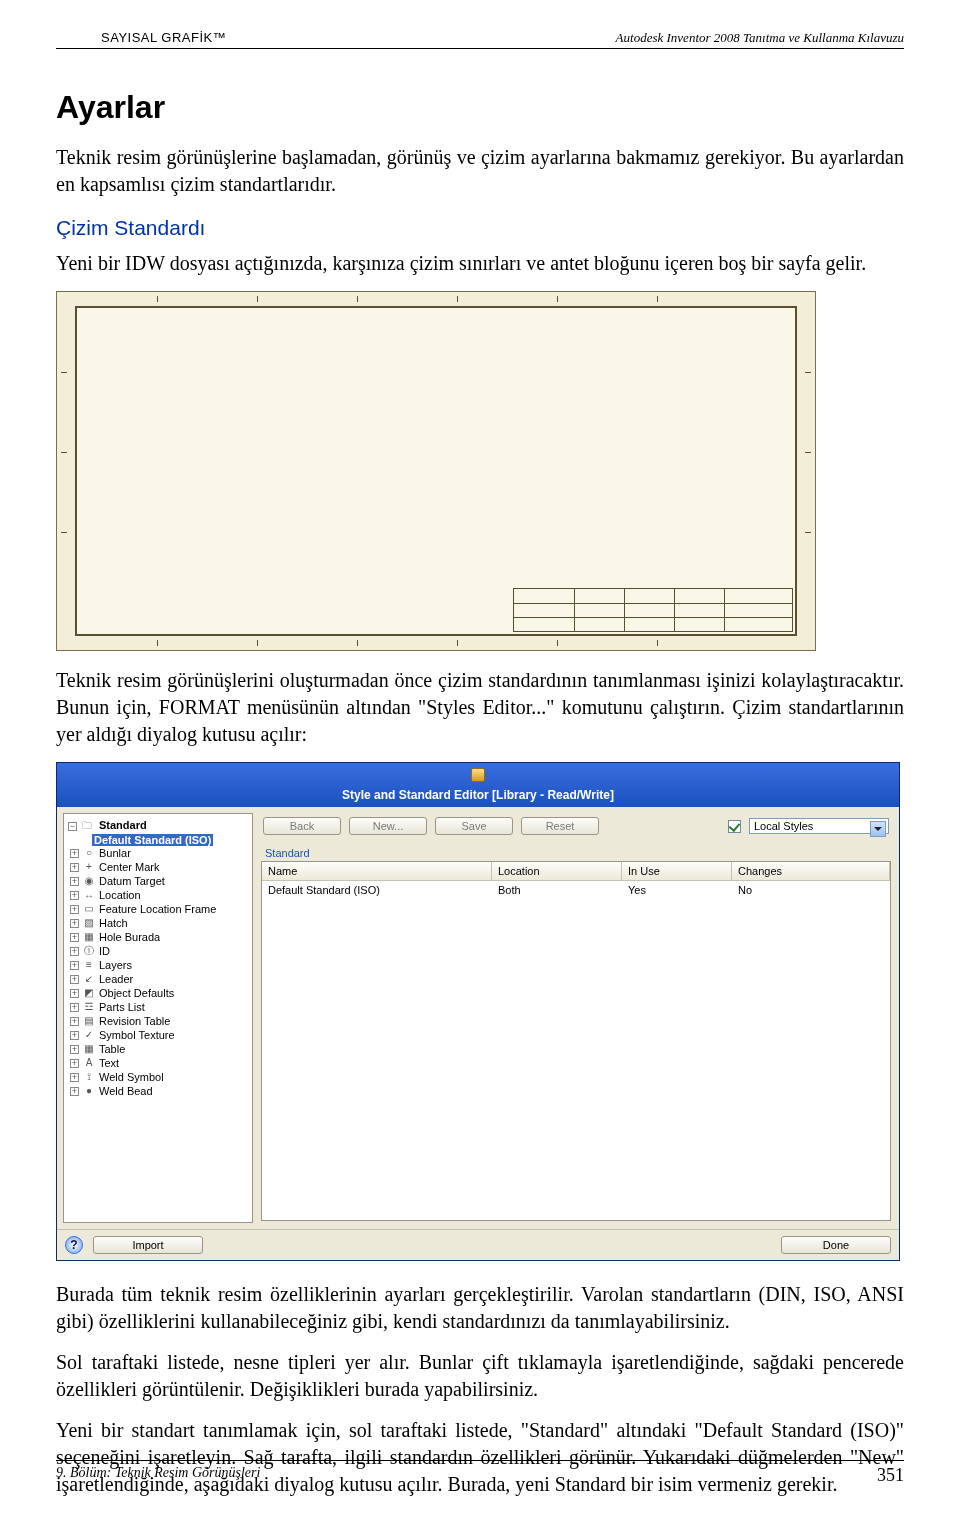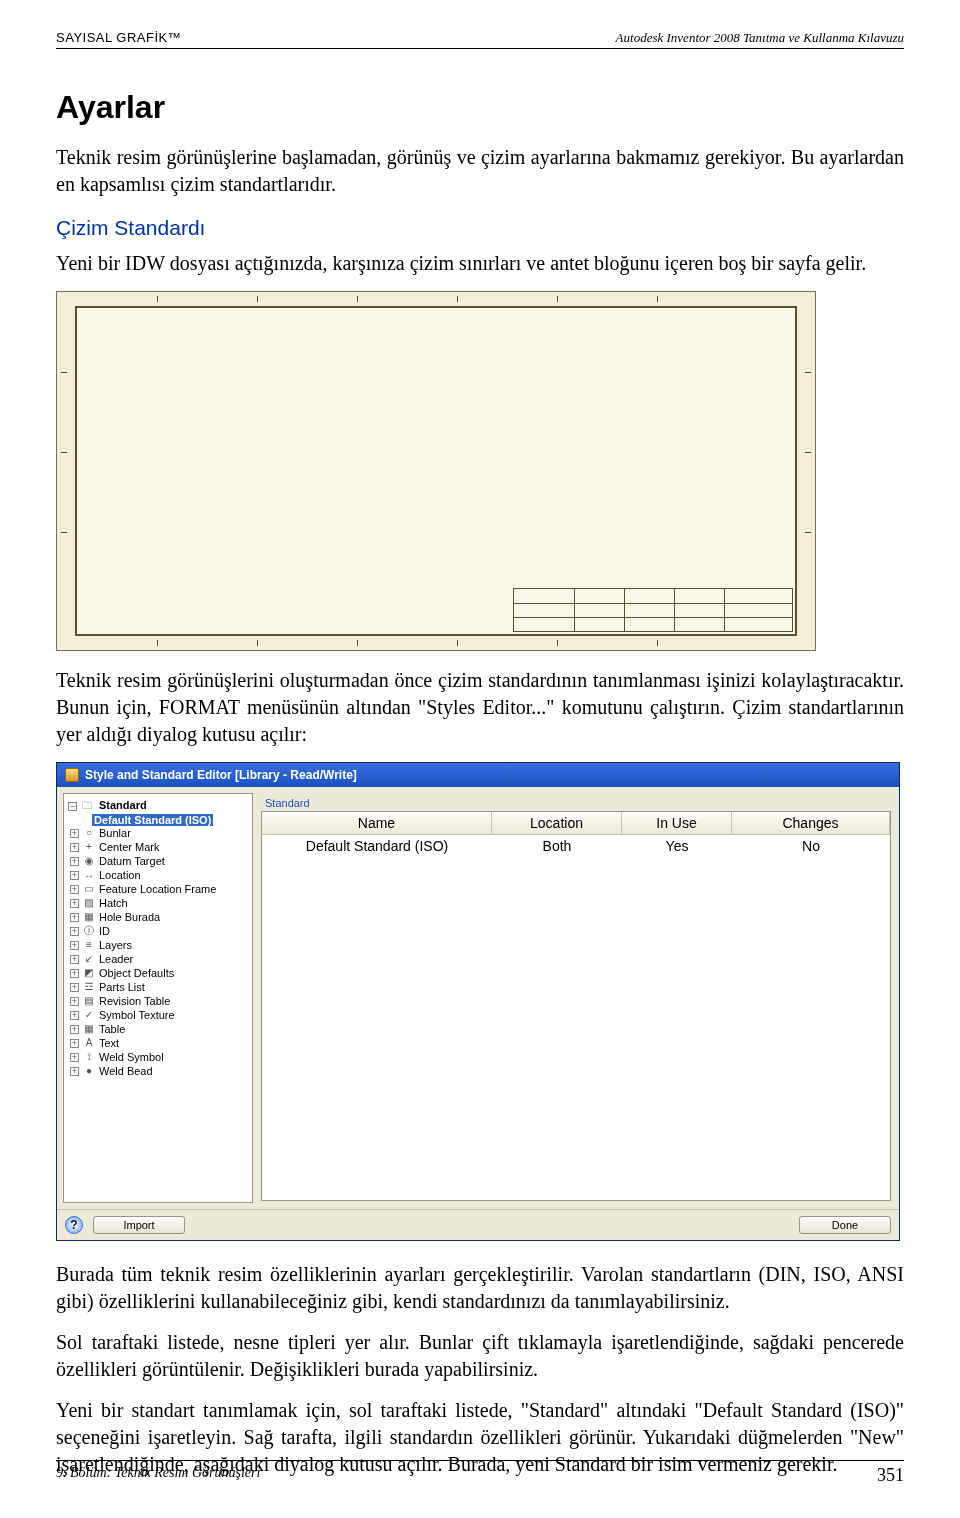--- a/index.html
+++ b/index.html
@@ -12,21 +12,21 @@
     height: 1518px;
     position: relative;
     padding: 30px 56px 40px 56px;
   }
   .header-row {
     display: flex;
     justify-content: space-between;
     font-size: 13px;
     margin-bottom: 2px;
   }
-  .header-left { font-family: Arial, sans-serif; letter-spacing: 0.5px; }
+  .header-left { font-family: Arial, sans-serif; letter-spacing: 0.5px; margin-left: 45px; }
   .header-right { font-style: italic; }
   .hr-top { border: none; border-top: 1px solid #000; margin-bottom: 40px; }
   h1.title {
     font-family: Arial, sans-serif;
     font-size: 32px;
     font-weight: bold;
     margin-bottom: 18px;
   }
   p.body {
     font-size: 20px;
@@ -87,20 +87,21 @@
   }
   .dlg-title {
     background: linear-gradient(#3a6ee0,#1b50c0);
     color: #fff;
     padding: 5px 8px;
     font-weight: bold;
     font-size: 12px;
     display: flex;
     align-items: center;
     gap: 6px;
+    flex-direction: column;
   }
   .dlg-title-icon {
     width:14px; height:14px;
     background: linear-gradient(#fce08a,#d69a20);
     border: 1px solid #9a6a10;
     border-radius: 2px;
   }
   .dlg-body { display: flex; }
   .tree {
     width: 190px;
@@ -160,21 +161,21 @@
   .btn {
     background: linear-gradient(#fdfdfb,#e8e5d6);
     border: 1px solid #9a958a;
     border-radius: 3px;
     padding: 2px 0;
     width: 78px;
     text-align: center;
     color: #7a7a7a;
     font-size: 11px;
   }
-  .btn.small { width: 92px; color:#000; }
+  .btn.small { width: 110px; color:#000; }
   .chk {
     width:13px; height:13px;
     border:1px solid #6b8aab;
     background:#fff;
     position:relative;
   }
   .chk::after{
     content:"";
     position:absolute; left:2px; top:0;
     width:5px; height:8px;
@@ -211,22 +212,21 @@
   }
   .list-pane {
     flex:1;
     background:#fff;
     border:1px solid #9a958a;
     margin: 0 2px 2px 2px;
     position: relative;
   }
   .list-head, .list-row {
     display:flex;
-    font-size:14px;
-    text-align:center;
+    font-size:11px;
   }
   .list-head {
     background: linear-gradient(#fdfdfb,#ece9d8);
     border-bottom:1px solid #c5c2b2;
   }
   .list-head > div {
     padding:3px 6px;
     border-right:1px solid #c5c2b2;
   }
   .list-row > div {
@@ -413,20 +413,31 @@
             <span>Weld Symbol</span>
           </div>
           <div class="tree-item" style="margin-left: 2px;">
             <span class="exp">+</span>
             <span class="tico">●</span>
             <span>Weld Bead</span>
           </div>
         </div>
     </div>
     <div class="right-pane">
+      <div class="toolbar-row">
+        <div class="btn">Back</div>
+        <div class="btn">New...</div>
+        <div class="btn">Save</div>
+        <div class="btn">Reset</div>
+        <div style="flex:1"></div>
+        <span class="chk"></span>
+        <div class="combo">
+          <span>Local Styles</span>
+        </div>
+      </div>
       <div class="group-label">Standard</div>
       <div class="list-pane">
         <div class="list-head">
           <div class="col1">Name</div>
           <div class="col2">Location</div>
           <div class="col3">In Use</div>
           <div class="col4">Changes</div>
         </div>
         <div class="list-row">
           <div class="col1">Default Standard (ISO)</div>

